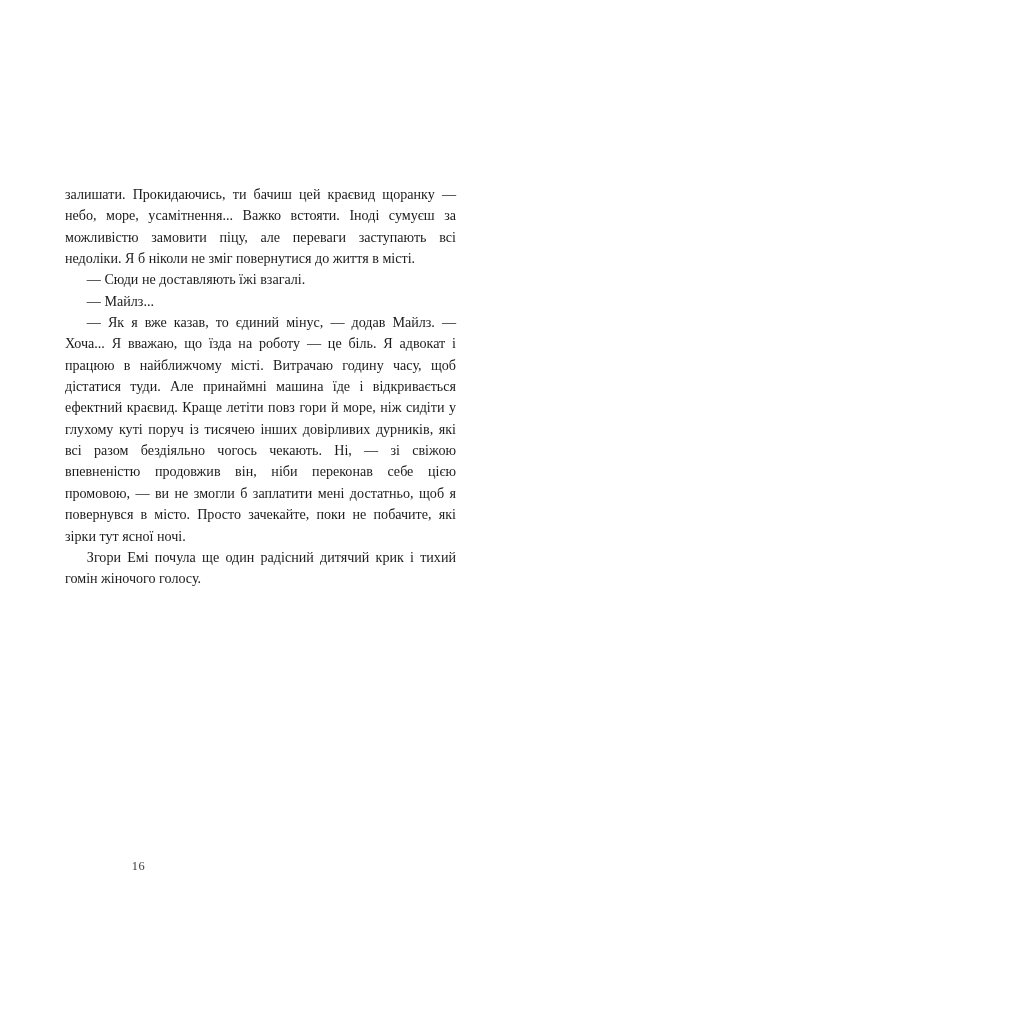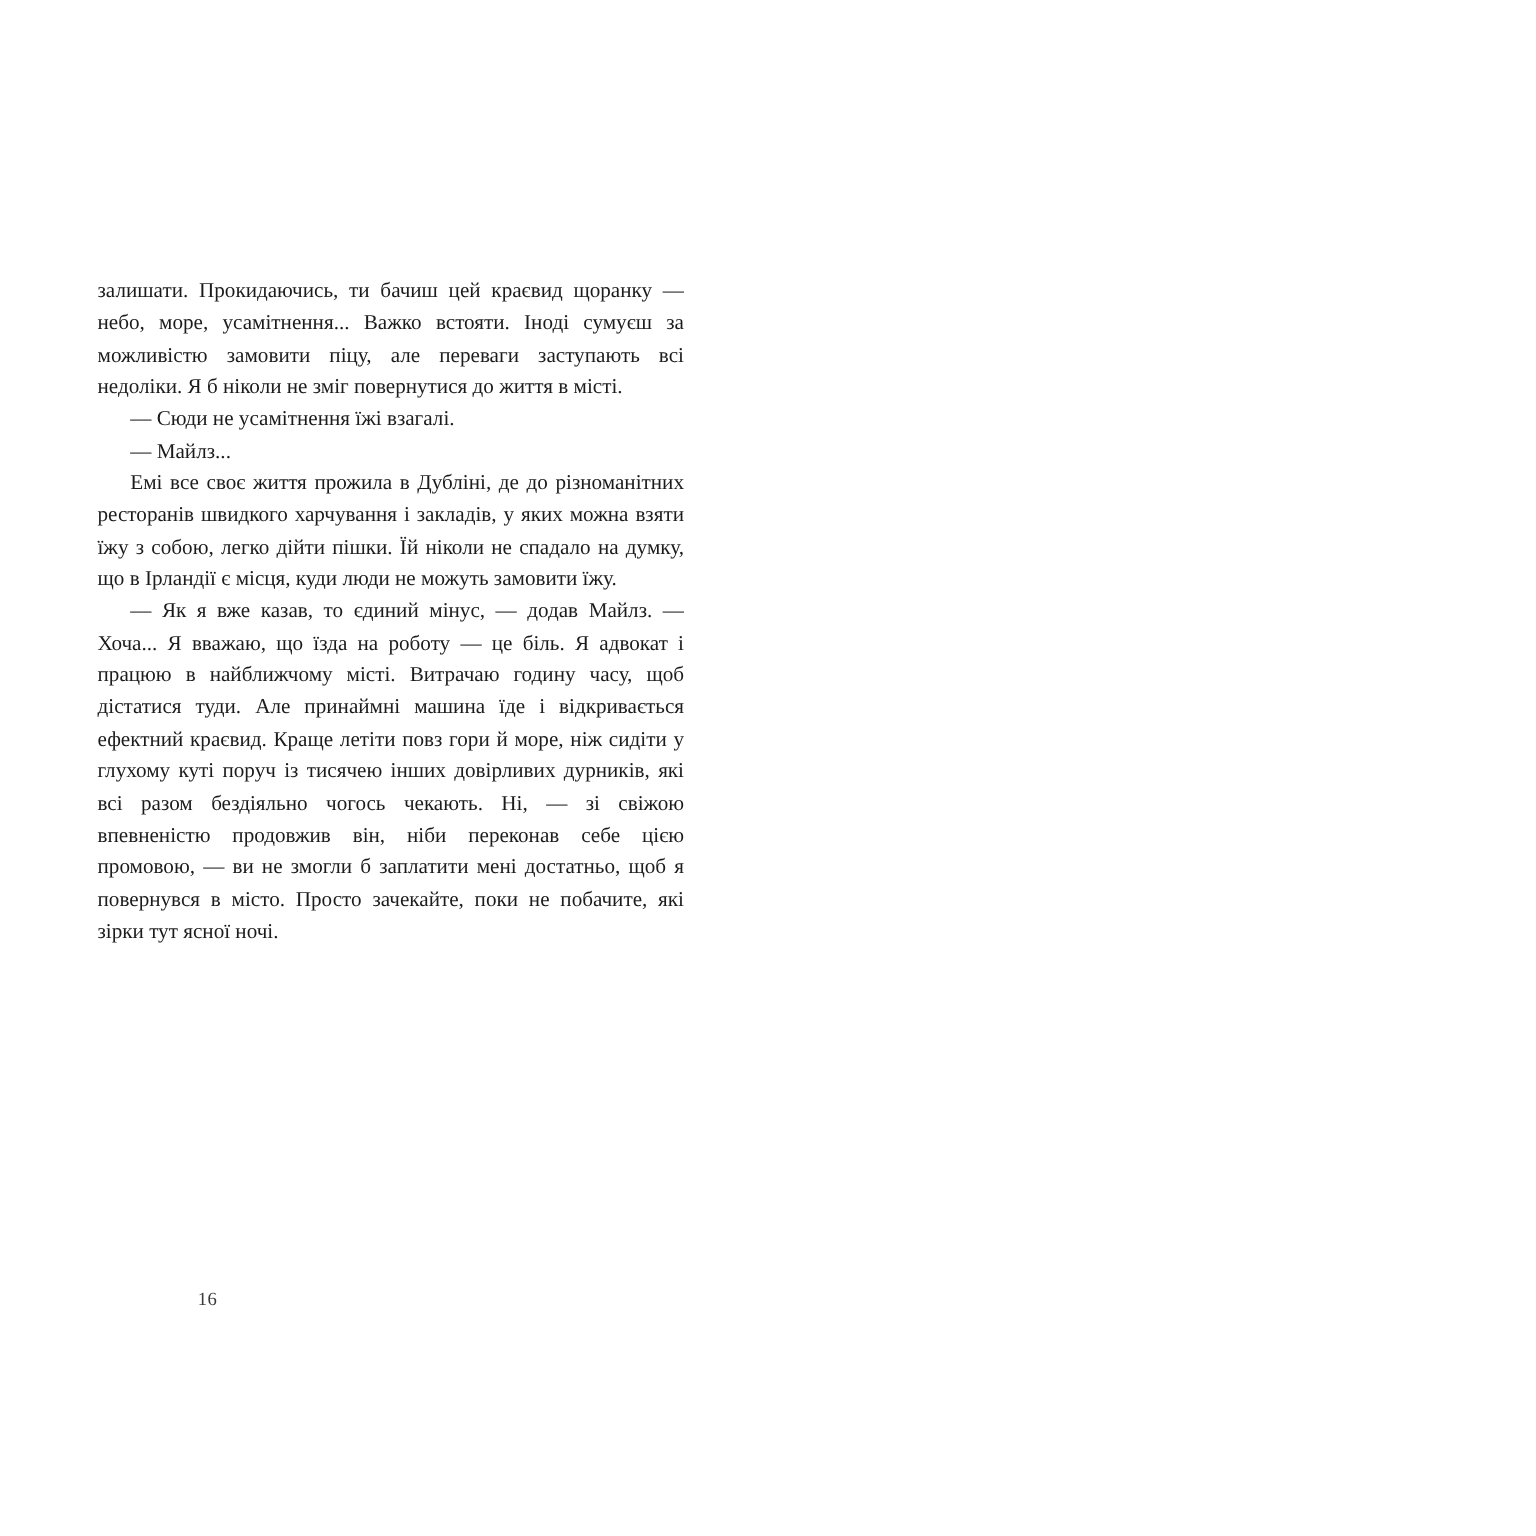--- a/index.html
+++ b/index.html
@@ -83,24 +83,24 @@
 </style>
 </head>
 <body>
 
 <div id="page">
   <div class="spread">
 
     <div class="page-leaf leaf-left">
       <div class="textblock tb-left" id="left-textblock">
           <p class="runon">залишати. Прокидаючись, ти бачиш цей краєвид що­ранку — небо, море, усамітнення... Важко встояти. Іно­ді сумуєш за можливістю замовити піцу, але переваги заступають всі недоліки. Я б ніколи не зміг повернути­ся до життя в місті.</p>
-          <p>— Сюди не усамітнення їжі взагалі.</p>
+          <p>— Сюди не доставляють їжі взагалі.</p>
           <p>— Майлз...</p>
-          <p>Емі все своє життя прожила в Дубліні, де до різно­манітних ресторанів швидкого харчування і закладів, у яких можна взяти їжу з собою, легко дійти пішки. Їй ніколи не спадало на думку, що в Ірландії є місця, ку­ди люди не можуть замовити їжу.</p>
           <p>— Як я вже казав, то єдиний мінус, — додав Майлз. — Хоча... Я вважаю, що їзда на роботу — це біль. Я адво­кат і працюю в найближчому місті. Витрачаю годину часу, щоб дістатися туди. Але принаймні машина їде і відкривається ефектний краєвид. Краще летіти повз гори й море, ніж сидіти у глухому куті поруч із тися­чею інших довірливих дурників, які всі разом бездіяль­но чогось чекають. Ні, — зі свіжою впевненістю продов­жив він, ніби переконав себе цією промовою, — ви не змогли б заплатити мені достатньо, щоб я повернувся в місто. Просто зачекайте, поки не побачите, які зірки тут ясної ночі.</p>
+          <p>Згори Емі почула ще один радісний дитячий крик і тихий гомін жіночого голосу.</p>
         </div>
       <div class="folio folio-left">16</div>
     </div>
 
     <div class="page-leaf leaf-right">
       
       
     </div>
 
   </div>

